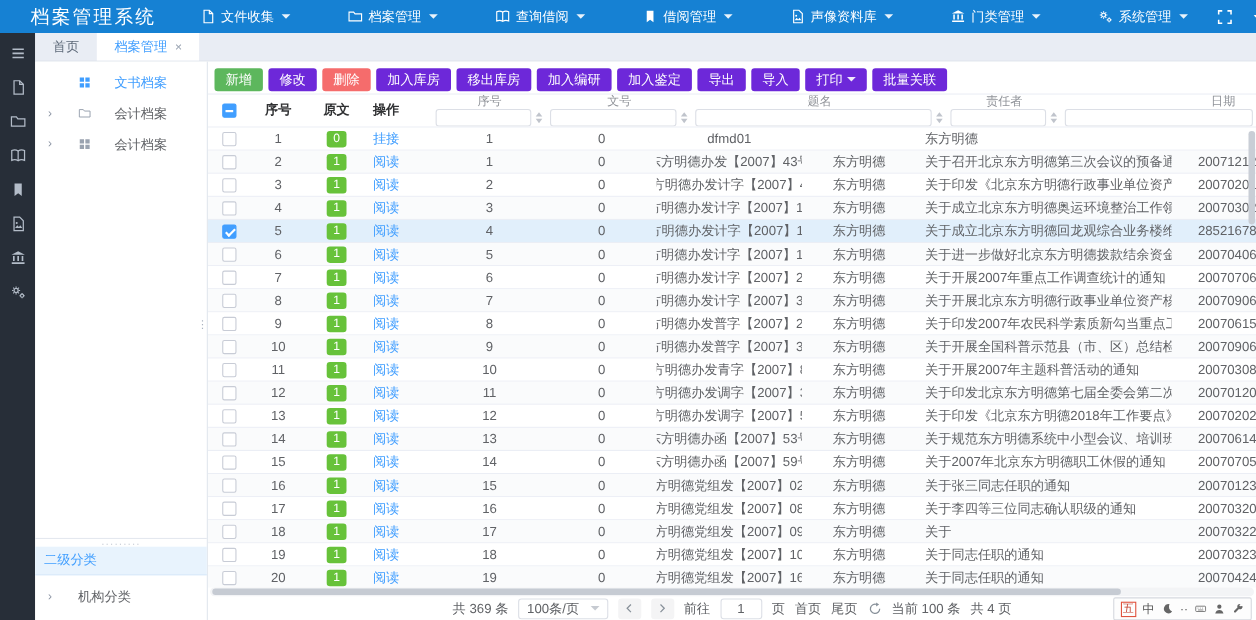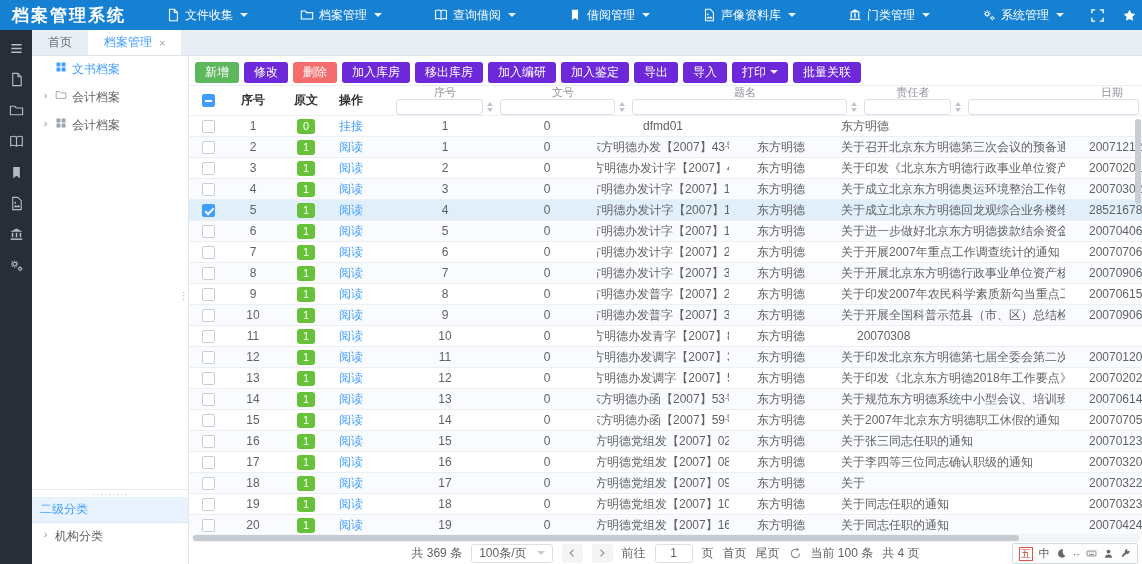--- a/index.html
+++ b/index.html
@@ -3,21 +3,21 @@
 <meta charset="utf-8">
 <style>
   *{margin:0;padding:0;box-sizing:border-box}
   html,body{width:1142px;height:564px;overflow:hidden}
   body{font-family:"Liberation Sans","DejaVu Sans",sans-serif;font-size:12px;color:#606266;background:#fff}
   .icon{display:inline-flex;flex:none}
   .icon svg{width:100%;height:100%}
 
   
   .top-header{height:30px;background:#1681d3;display:flex;align-items:center;color:#fff}
-  .logo{font-size:17px;font-weight:bold;padding:0 14px 0 12px;letter-spacing:2px;white-space:nowrap}
+  .logo{font-size:17px;font-weight:normal;padding:0 14px 0 28px;letter-spacing:2px;white-space:nowrap}
   .nav{display:flex;align-items:center;height:100%}
   .nav-item{display:flex;align-items:center;gap:5px;margin:0 26px;cursor:pointer;white-space:nowrap;font-size:12px}
   .nav-item .icon{width:14px;height:14px}
   .dcaret{width:0;height:0;border-left:4px solid transparent;border-right:4px solid transparent;border-top:4px solid currentColor;opacity:.9;margin-left:2px}
   .header-right{margin-left:auto;display:flex;align-items:center;gap:17px;padding-right:10px}
   .hr-icon{position:relative;width:15px;height:15px;cursor:pointer}
 
   
   .body-wrap{display:flex;height:534px}
   .rail{width:32px;background:#272e38;display:flex;flex-direction:column;align-items:center;padding-top:11px;gap:16px;color:#b3bcc8}
@@ -26,21 +26,21 @@
   .tabs-bar{height:26px;background:#e9edf4;display:flex;align-items:stretch;border-bottom:1px solid #dfe4ec}
   .tab{padding:0 16px;display:flex;align-items:center;gap:7px;color:#5f6b7a;cursor:pointer}
   .tab.active{background:#fff;color:#409eff}
   .tab .close{color:#9aa4b2;font-size:11px}
   .content-row{flex:1;display:flex;min-height:0}
 
   
   .tree-panel{width:157px;border-right:1px solid #e2e7ee;display:flex;flex-direction:column;background:#fff;position:relative}
   .panel-header{height:26px;line-height:25px;background:#e8f3fd;color:#409eff;padding-left:8px;border-bottom:1px solid #d9e9f9}
   .tree-items{padding-top:5px}
-  .tree-item{height:28px;display:flex;align-items:flex-start;color:#606266;cursor:pointer;padding-left:9px;gap:5px}
+  .tree-item{height:28px;display:flex;align-items:center;color:#606266;cursor:pointer;padding-left:9px;gap:21px}
   .tree-item .tcaret{color:#8a93a2;font-size:11px;width:9px;text-align:center}
   .tree-item .leaf{width:9px}
   .tree-item .icon{width:12px;height:12px;color:#9aa3b0}
   .tree-item.selected{color:#409eff}
   .tree-item.selected .icon{color:#409eff}
   .splitter{margin-top:auto;border-top:1px solid #e4e8ef;height:8px;display:flex;align-items:center;justify-content:center;color:#b6bdc9}
   .splitter::after{content:"·········";font-size:9px;letter-spacing:1px;line-height:4px}
   .tree-panel::after{content:"⋮";position:absolute;right:-1px;top:46%;color:#aab2bf;font-size:10px}
 
   
@@ -555,20 +555,21 @@
                 <div class="gcell c-orig">
                   <span class="badge-green">1</span>
                 </div>
                 <div class="gcell c-op">
                   <span class="oplink">阅读</span>
                 </div>
                 <div class="gcell c-no">10</div>
                 <div class="gcell c-item">0</div>
                 <div class="gcell c-doc">东方明德办发青字【2007】8号</div>
                 <div class="gcell c-auth">东方明德</div>
+                <div class="gcell c-title">关于开展2007年主题科普活动的通知</div>
                 <div class="gcell c-date">20070308</div>
               </div>
               <div class="grow">
                 <div class="gcell c-cb">
                   <span class="cb"></span>
                 </div>
                 <div class="gcell c-seq">12</div>
                 <div class="gcell c-orig">
                   <span class="badge-green">1</span>
                 </div>

